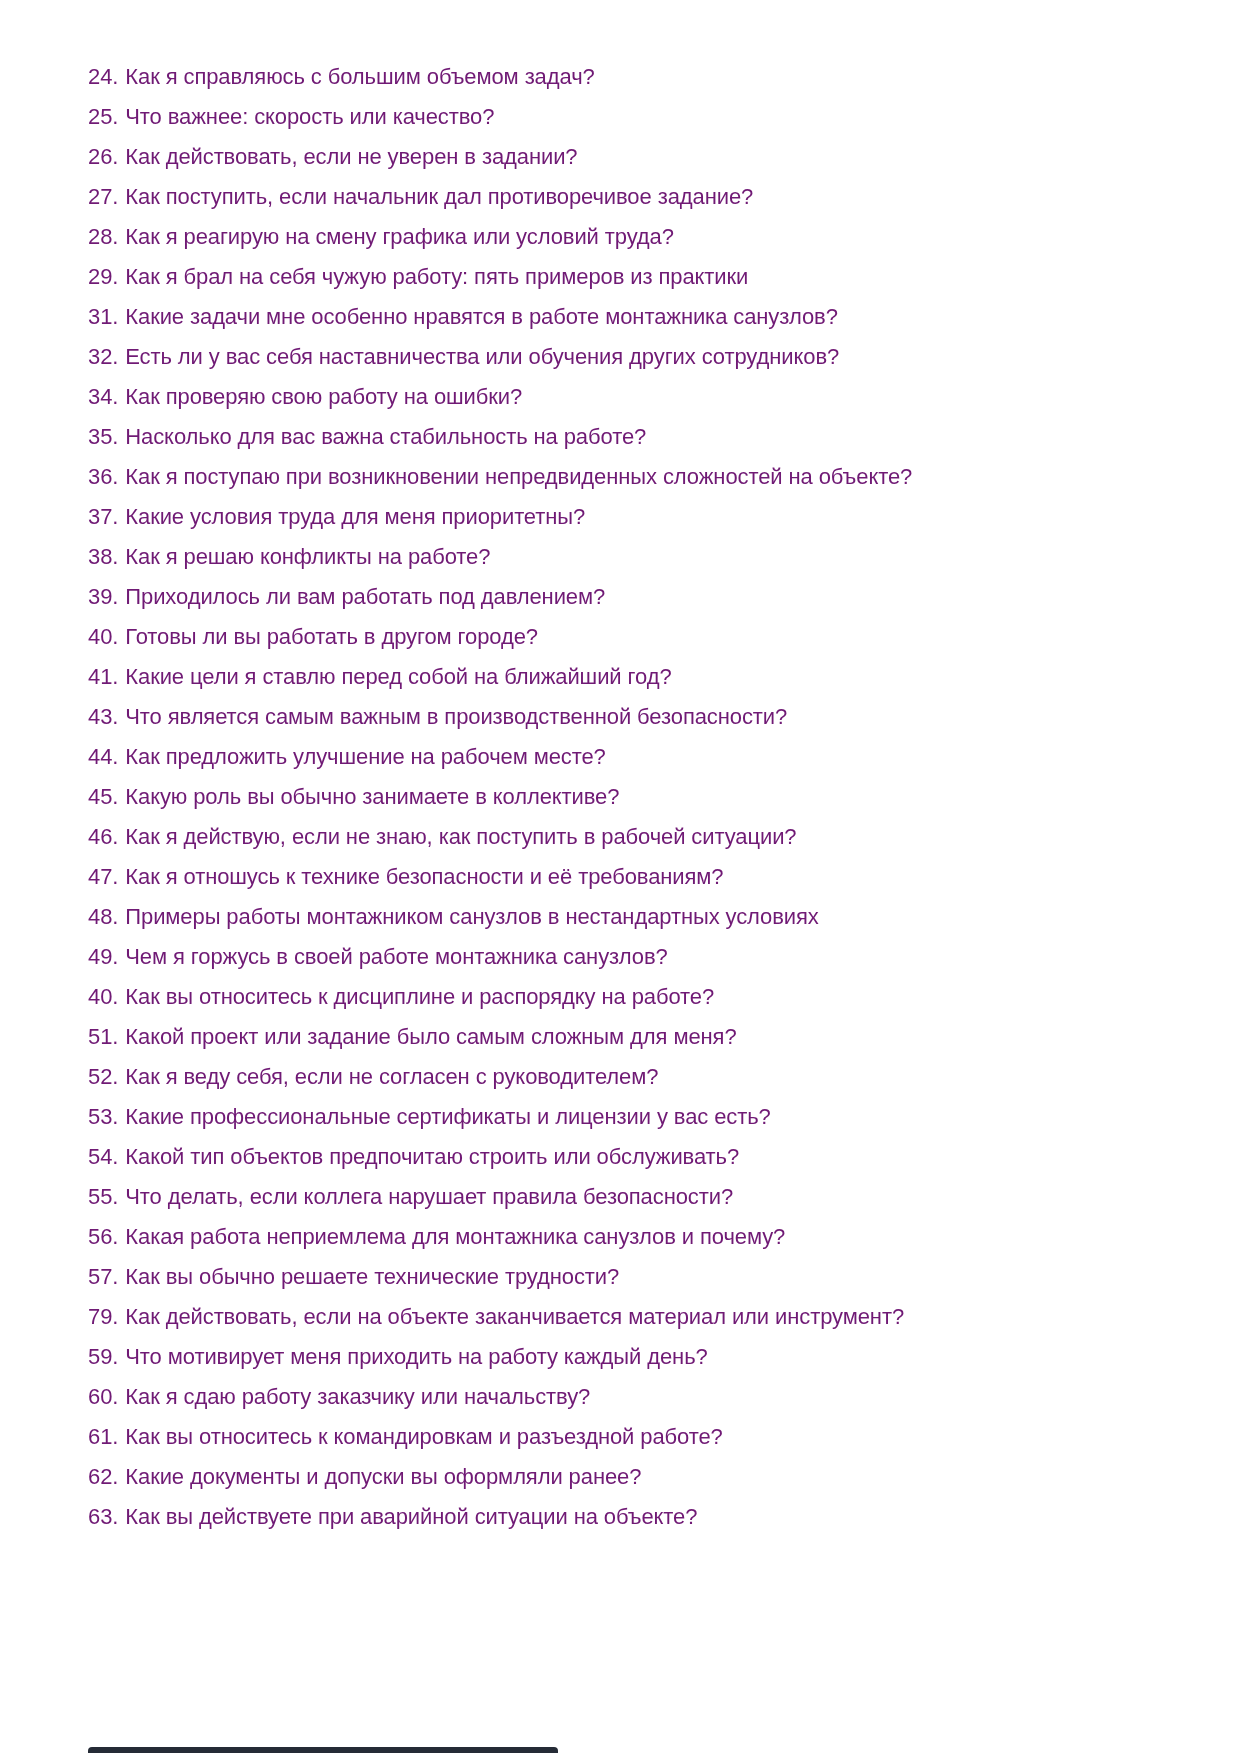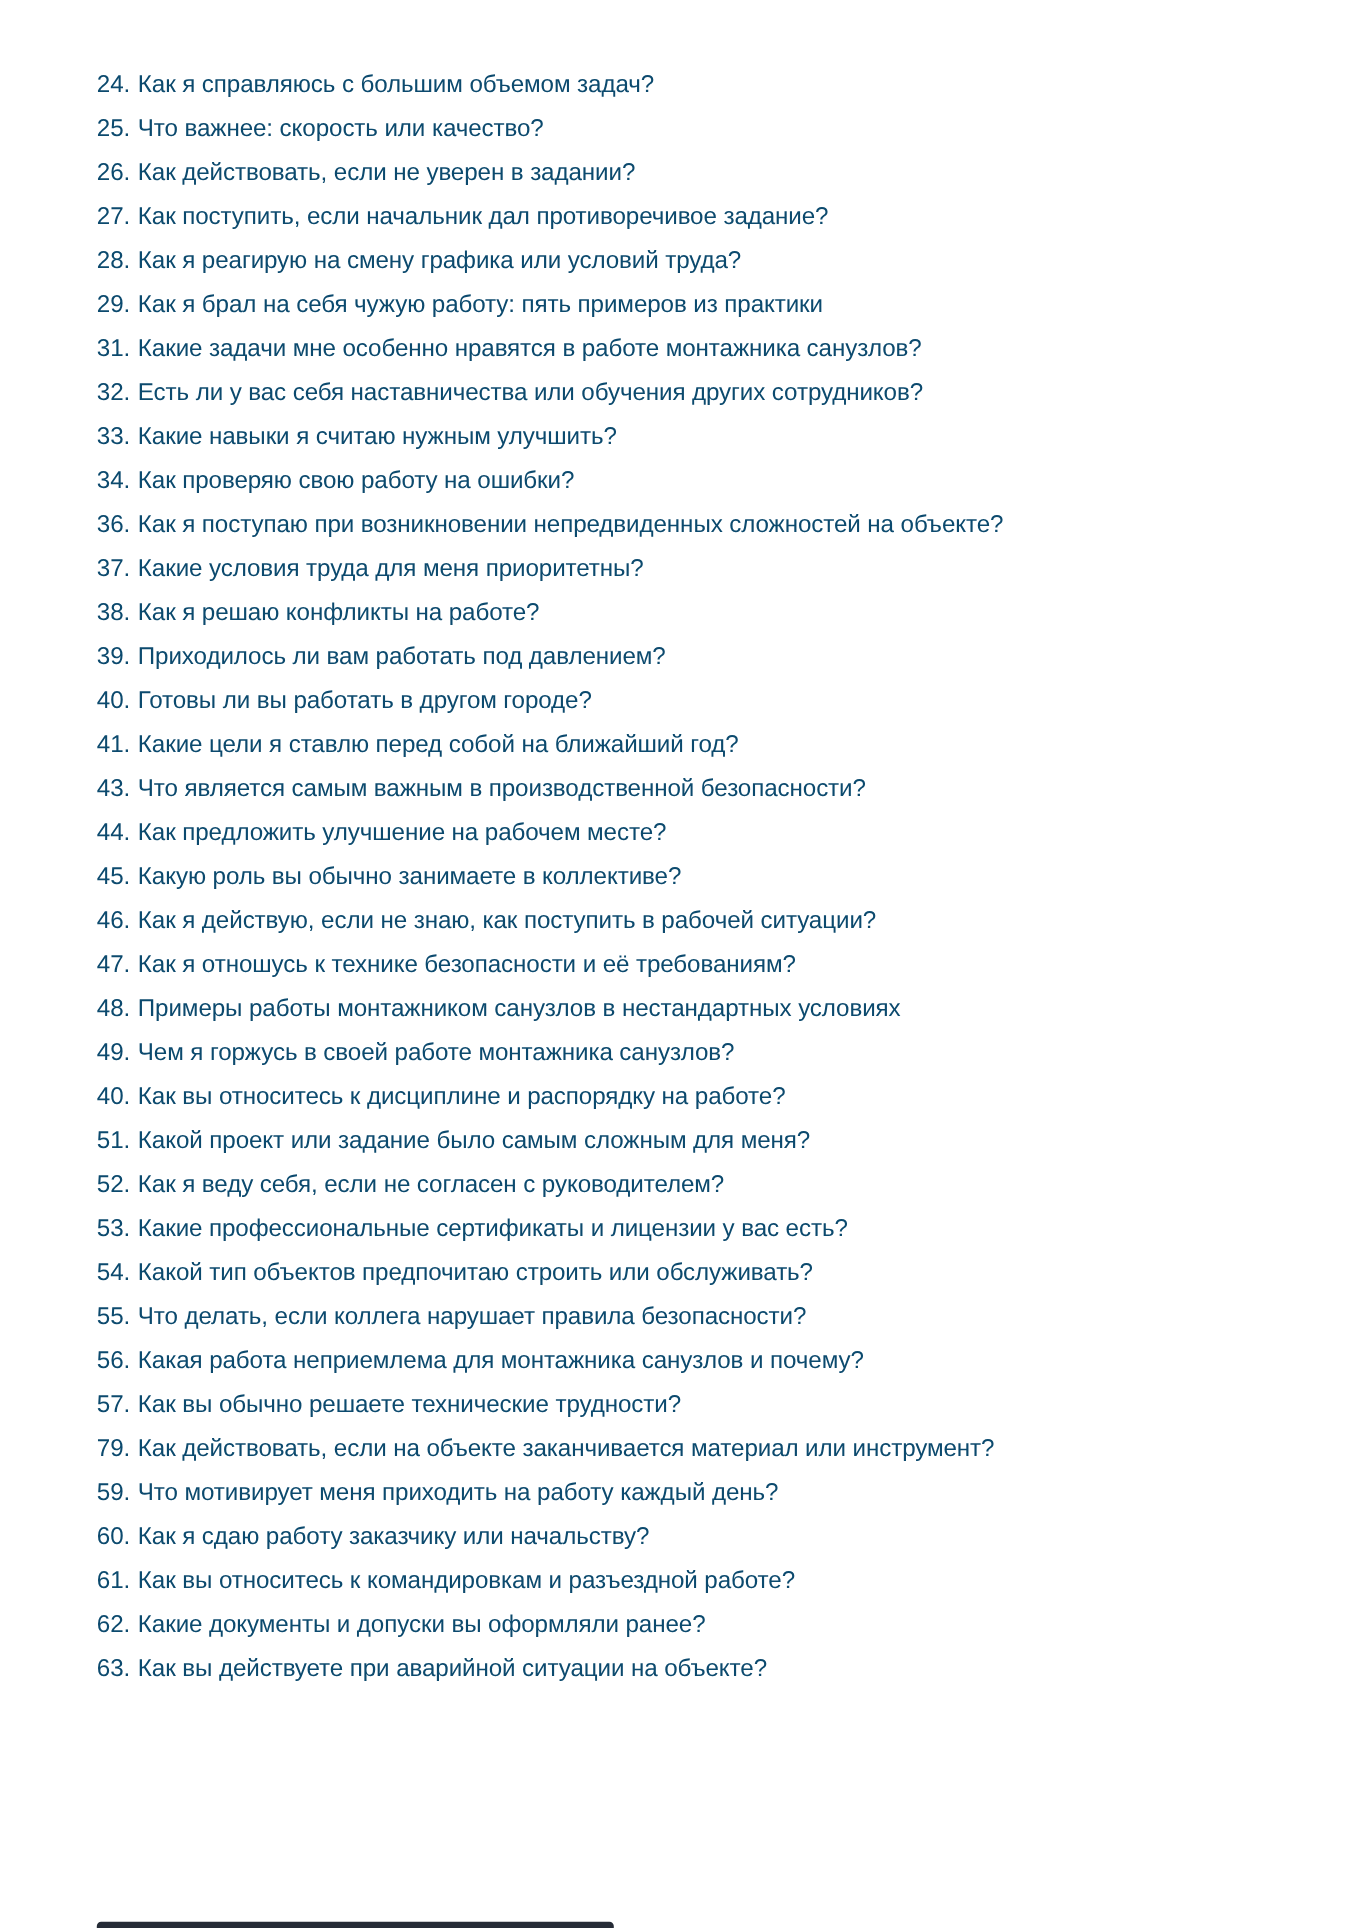--- a/index.html
+++ b/index.html
@@ -23,21 +23,21 @@
     position: absolute;
     left: 88px;
     top: 57px;
     right: 30px;
   }
   .q-row {
     height: 40px;
     line-height: 40px;
     font-size: 22px;
     letter-spacing: -0.1px;
-    color: #0c4a6e;
+    color: #701a75;
     white-space: nowrap;
   }
   .q-num {
     margin-right: 7px;
   }
   .bottom-bar {
     position: absolute;
     left: 88px;
     bottom: 0;
     width: 470px;
@@ -52,22 +52,22 @@
 <div class="page">
   <div class="q-list" id="questions-list">
       <div class="q-row"><span class="q-num">24.</span><span class="q-text">Как я справляюсь с большим объемом задач?</span></div>
       <div class="q-row"><span class="q-num">25.</span><span class="q-text">Что важнее: скорость или качество?</span></div>
       <div class="q-row"><span class="q-num">26.</span><span class="q-text">Как действовать, если не уверен в задании?</span></div>
       <div class="q-row"><span class="q-num">27.</span><span class="q-text">Как поступить, если начальник дал противоречивое задание?</span></div>
       <div class="q-row"><span class="q-num">28.</span><span class="q-text">Как я реагирую на смену графика или условий труда?</span></div>
       <div class="q-row"><span class="q-num">29.</span><span class="q-text">Как я брал на себя чужую работу: пять примеров из практики</span></div>
       <div class="q-row"><span class="q-num">31.</span><span class="q-text">Какие задачи мне особенно нравятся в работе монтажника санузлов?</span></div>
       <div class="q-row"><span class="q-num">32.</span><span class="q-text">Есть ли у вас себя наставничества или обучения других сотрудников?</span></div>
-      <div class="q-row"><span class="q-num">33.</span><span class="q-text">Какие навыки я считаю нужным улучшить?</span></div>
       <div class="q-row"><span class="q-num">34.</span><span class="q-text">Как проверяю свою работу на ошибки?</span></div>
+      <div class="q-row"><span class="q-num">35.</span><span class="q-text">Насколько для вас важна стабильность на работе?</span></div>
       <div class="q-row"><span class="q-num">36.</span><span class="q-text">Как я поступаю при возникновении непредвиденных сложностей на объекте?</span></div>
       <div class="q-row"><span class="q-num">37.</span><span class="q-text">Какие условия труда для меня приоритетны?</span></div>
       <div class="q-row"><span class="q-num">38.</span><span class="q-text">Как я решаю конфликты на работе?</span></div>
       <div class="q-row"><span class="q-num">39.</span><span class="q-text">Приходилось ли вам работать под давлением?</span></div>
       <div class="q-row"><span class="q-num">40.</span><span class="q-text">Готовы ли вы работать в другом городе?</span></div>
       <div class="q-row"><span class="q-num">41.</span><span class="q-text">Какие цели я ставлю перед собой на ближайший год?</span></div>
       <div class="q-row"><span class="q-num">43.</span><span class="q-text">Что является самым важным в производственной безопасности?</span></div>
       <div class="q-row"><span class="q-num">44.</span><span class="q-text">Как предложить улучшение на рабочем месте?</span></div>
       <div class="q-row"><span class="q-num">45.</span><span class="q-text">Какую роль вы обычно занимаете в коллективе?</span></div>
       <div class="q-row"><span class="q-num">46.</span><span class="q-text">Как я действую, если не знаю, как поступить в рабочей ситуации?</span></div>

